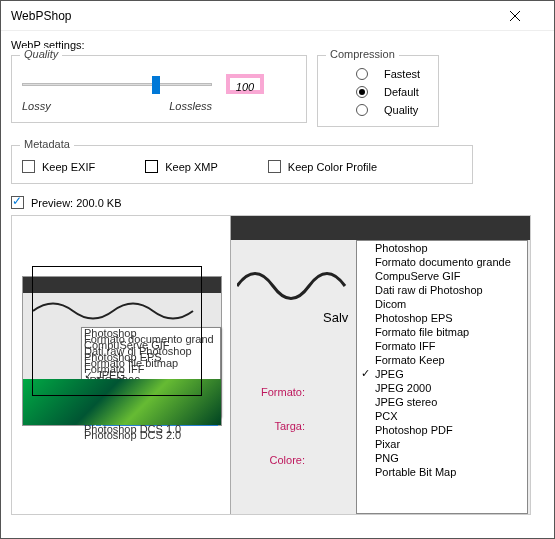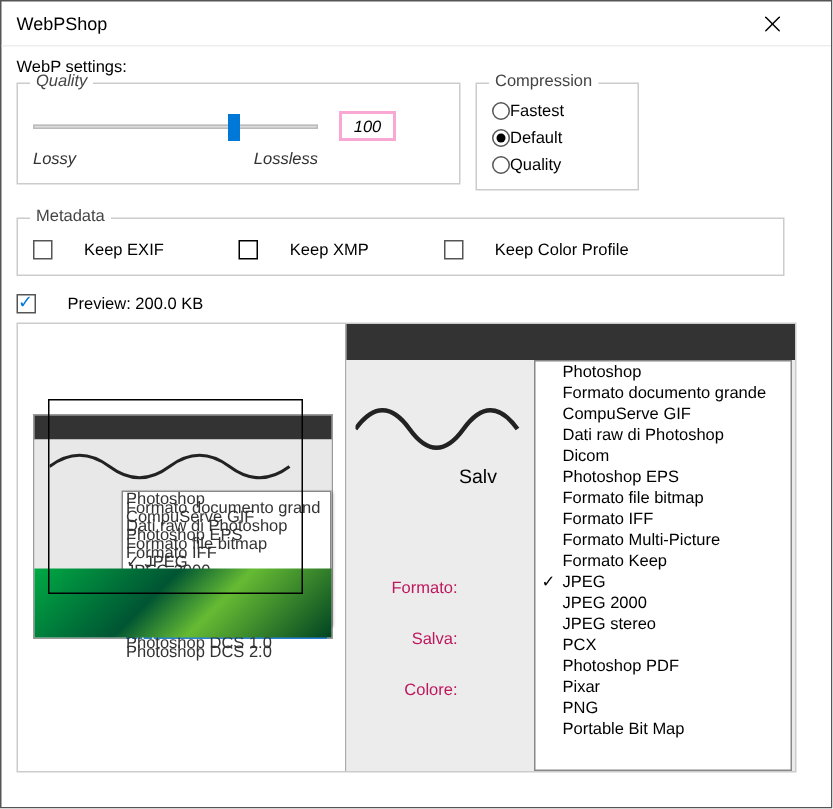--- a/index.html
+++ b/index.html
@@ -11,32 +11,32 @@
   .close-btn svg { width: 10px; height: 10px; }
   .content { padding: 8px 10px; position: relative; }
   .settings-label { margin-bottom: 4px; }
   .top-row { display: flex; align-items: flex-start; }
   .quality-group { border: 1px solid #ccc; width: 296px; padding: 6px 10px 10px 10px; position: relative; margin-right: 10px; font-style: italic; }
   .group-title { position: absolute; top: -8px; left: 8px; background: #fff; padding: 0 4px; color: #444; }
   .slider-row { display: flex; align-items: center; margin-top: 12px; }
   .slider { position: relative; width: 190px; height: 20px; margin-right: 14px; }
   .track { position: absolute; top: 9px; left: 0; right: 0; height: 3px; background: #ddd; border: 1px solid #bbb; }
   .thumb { position: absolute; top: 2px; width: 8px; height: 18px; background: #0078d7; left: 130px; }
-  .val-box { width: 38px; height: 20px; border: 2px solid #f9a8d4; text-align: center; line-height: 18px; background: #fff; }
+  .val-box { width: 38px; height: 20px; border: 4px solid #f9a8d4; text-align: center; line-height: 18px; background: #fff; }
   .slider-labels { display: flex; justify-content: space-between; width: 190px; margin-top: 6px; color: #333; align-items: flex-end; }
-  .compression-group { border: 1px solid #ccc; width: 109px; padding: 6px 0 10px 10px; position: relative; margin-right: 10px; }
-  .radio-row { display: flex; margin-top: 6px; gap: 0; }
+  .compression-group { border: 1px solid #ccc; width: 122px; padding: 6px 0 10px 10px; position: relative; margin-right: 10px; }
+  .radio-row { display: flex; margin-top: 6px; gap: 16px; margin-left: 28px; }
   .radio { width: 12px; height: 12px; border: 1px solid #555; border-radius: 50%; position: relative; background: #fff; }
   .radio.checked::after { content: ""; position: absolute; width: 6px; height: 6px; background: #000; border-radius: 50%; top: 2px; left: 2px; }
   .buttons { position: absolute; right: 12px; top: 40px; display: flex; flex-direction: column; gap: 6px; }
   .btn { width: 70px; height: 22px; background: #e1e1e1; border: 1px solid #adadad; text-align: center; line-height: 20px; }
   .btn.default { border: 2px solid #0078d7; line-height: 18px; }
-  .metadata-group { border: 1px solid #ccc; margin-top: 18px; padding: 8px 10px 10px 10px; position: relative; width: 512px; }
+  .metadata-group { border: 1px solid #ccc; margin-top: 18px; padding: 8px 10px 10px 10px; position: relative; width: 462px; }
   .meta-row { display: flex; gap: 50px; margin-top: 6px; }
-  .check-row { display: flex; align-items: flex-end; gap: 21px; }
+  .check-row { display: flex; align-items: flex-end; gap: 7px; }
   .checkbox { width: 13px; height: 13px; border: 1px solid #555; background: #fff; position: relative; }
   .checkbox.checked::after { content: "✓"; position: absolute; top: -3px; left: 0; font-size: 12px; color: #0078d7; }
   .preview-row { display: flex; align-items: center; gap: 5px; margin-top: 12px; }
   .preview-area { border: 1px solid #ccc; margin-top: 6px; width: 520px; height: 300px; position: relative; overflow: hidden; background: #fff; }
   .thumb-img { position: absolute; left: 10px; top: 60px; width: 200px; height: 150px; background: #f0f0f0; border: 1px solid #999; }
   .thumb-img .bar { position: absolute; top: 0; left: 0; right: 0; height: 16px; background: #333; }
   .thumb-img .menu-open { position: absolute; top: 50px; left: 58px; width: 140px; height: 90px; background: #fff; border: 1px solid #888; box-shadow: 1px 1px 2px rgba(0,0,0,0.3); font-size: 5px; line-height: 6px; padding: 2px; color: #333; }
   .menu-open .hl { background: #2a80d2; color: #fff; }
   .thumb-img .leaves { position: absolute; bottom: 0; left: 0; right: 0; height: 46px; background: linear-gradient(135deg,#0a4,#053 40%,#6b3 60%,#042); }
   .thumb-img .dialog-bg { position: absolute; top: 16px; left: 0; right: 0; bottom: 46px; background: #e8e8e8; }
@@ -158,36 +158,35 @@
         <div class="leaves"></div>
       </div>
       <div class="sel-box"></div>
 
       <div class="big-img">
         <div class="bar"></div>
         <div class="dialog-bg"></div>
         <svg class="wave" viewBox="0 0 110 40">
             <path d="M0 20 Q18 -5 36 20 T72 20 T108 20" stroke="#222" fill="none" stroke-width="3"></path>
           </svg>
-        <div style="position:absolute; left:75px; top:94px; font-size:13px;">Salv</div>
+        <div style="position:absolute; left:92px; top:94px; font-size:13px;">Salv</div>
         <div class="label-col" style="top:170px; left:30px;">
           <div>Formato:</div>
-          <div>Salva:</div>
+          <div>Targa:</div>
           <div style="margin-top:6px">Colore:</div>
         </div>
         <div class="big-dropdown" id="big-dropdown">
             <div class="item">Photoshop</div>
             <div class="item">Formato documento grande</div>
             <div class="item">CompuServe GIF</div>
             <div class="item">Dati raw di Photoshop</div>
             <div class="item">Dicom</div>
             <div class="item">Photoshop EPS</div>
             <div class="item">Formato file bitmap</div>
             <div class="item">Formato IFF</div>
-            <div class="item">Formato Multi-Picture</div>
             <div class="item">Formato Keep</div>
             <div class="item checked">JPEG</div>
             <div class="item">JPEG 2000</div>
             <div class="item">JPEG stereo</div>
             <div class="item">PCX</div>
             <div class="item">Photoshop PDF</div>
             <div class="item">Pixar</div>
             <div class="item">PNG</div>
             <div class="item">Portable Bit Map</div>
           </div>

